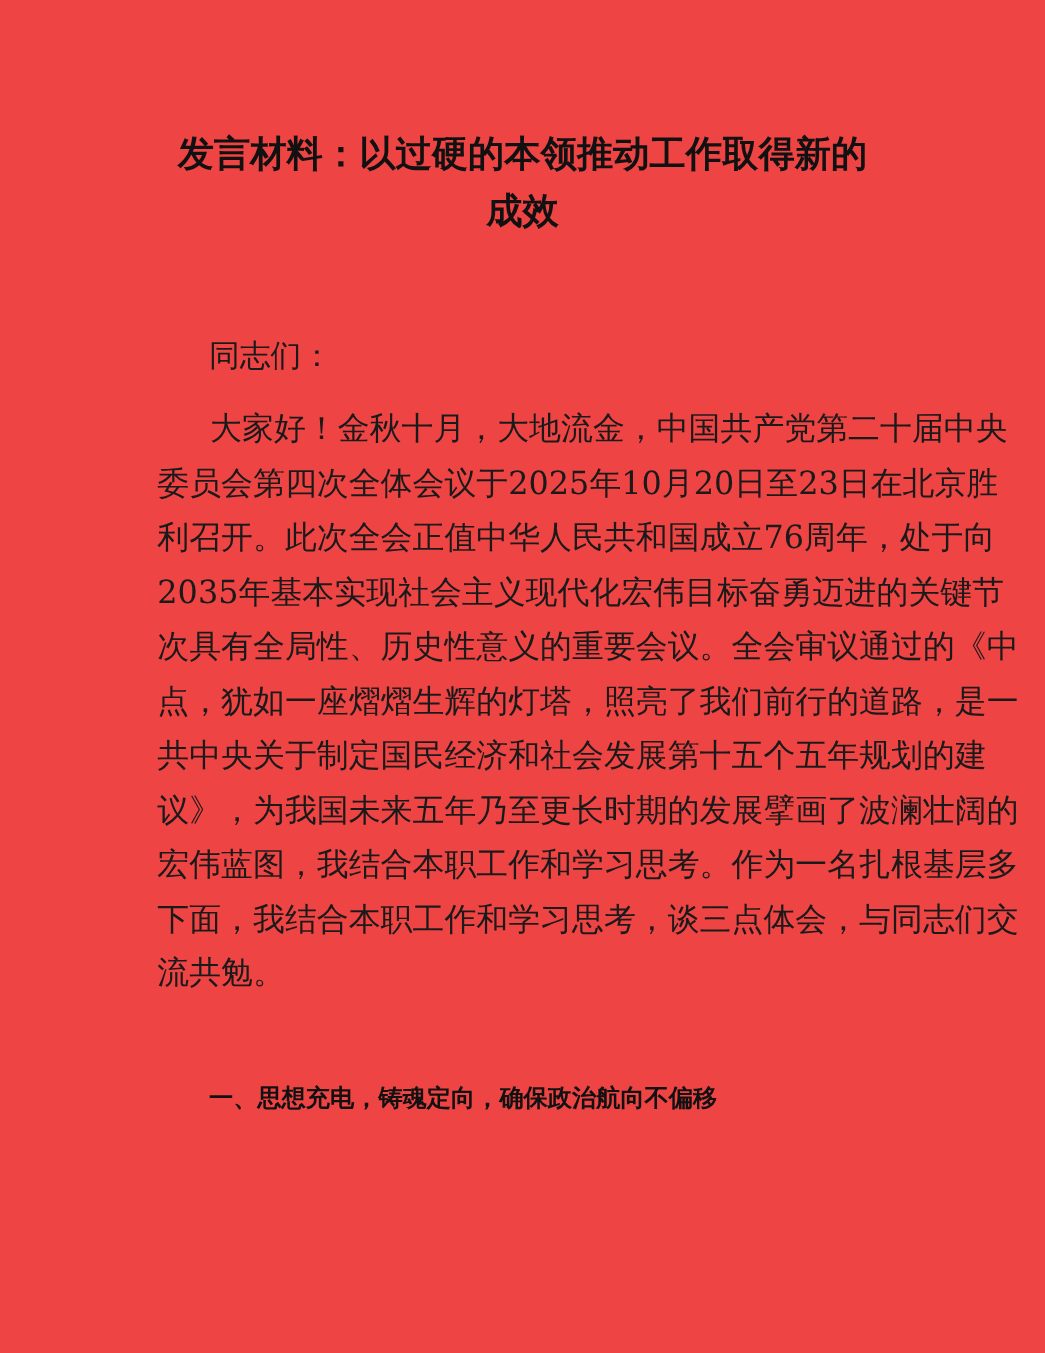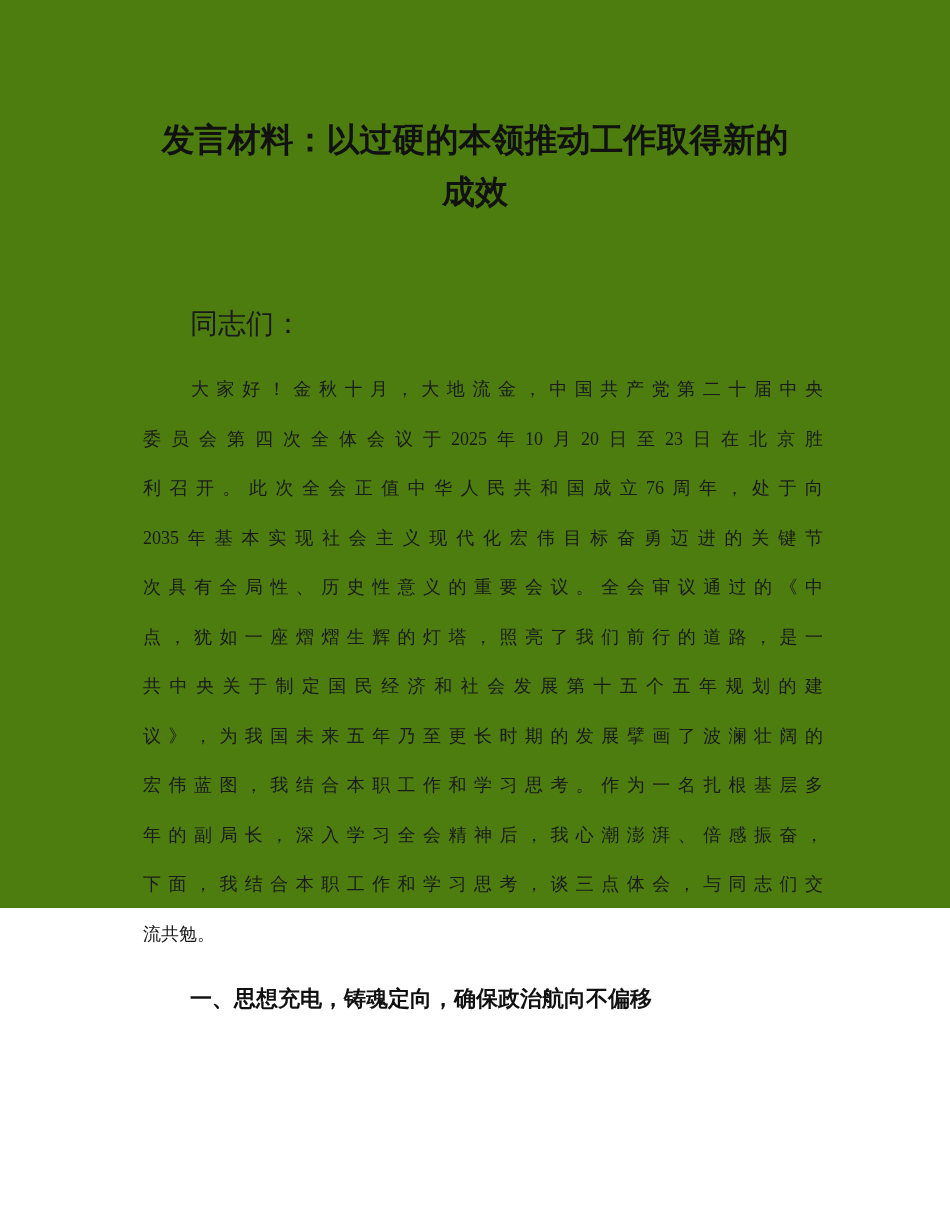--- a/index.html
+++ b/index.html
@@ -13,22 +13,22 @@
       position: relative;
       overflow: hidden;
       color: #1a1a1a;
       font-family: "DejaVu Serif", "Liberation Serif", serif;
     }
     .page {
       position: absolute;
       left: 0;
       top: 0;
       width: 950px;
-      height: 908px;
-      background: #4d7c0f;
+      height: 1230px;
+      background: #ef4444;
     }
     .title {
       position: absolute;
       left: 120px;
       width: 710px;
       top: 114px;
       text-align: center;
       font-family: "DejaVu Sans", "Liberation Sans", sans-serif;
       font-weight: bold;
       font-size: 33px;
@@ -46,22 +46,21 @@
       top: 308px;
       font-size: 28px;
       line-height: 32px;
       white-space: nowrap;
     }
     .para {
       position: absolute;
       left: 143px;
       top: 370px;
       width: 680px;
-      font-size: 18px;
-      font-family: Liberation Serif, serif;
+      font-size: 29px;
     }
     .para .line {
       display: block;
       height: 49.5px;
       line-height: 38px;
       white-space: nowrap;
       text-align: justify;
       text-align-last: justify;
       letter-spacing: 0;
     }
@@ -98,20 +97,19 @@
   <div class="para">
     <span class="line first">大家好！金秋十月，大地流金，中国共产党第二十届中央</span>
     <span class="line">委员会第四次全体会议于2025年10月20日至23日在北京胜</span>
     <span class="line">利召开。此次全会正值中华人民共和国成立76周年，处于向</span>
     <span class="line">2035年基本实现社会主义现代化宏伟目标奋勇迈进的关键节</span>
     <span class="line">次具有全局性、历史性意义的重要会议。全会审议通过的《中</span>
     <span class="line">点，犹如一座熠熠生辉的灯塔，照亮了我们前行的道路，是一</span>
     <span class="line">共中央关于制定国民经济和社会发展第十五个五年规划的建</span>
     <span class="line">议》，为我国未来五年乃至更长时期的发展擘画了波澜壮阔的</span>
     <span class="line">宏伟蓝图，我结合本职工作和学习思考。作为一名扎根基层多</span>
-    <span class="line">年的副局长，深入学习全会精神后，我心潮澎湃、倍感振奋，</span>
     <span class="line">下面，我结合本职工作和学习思考，谈三点体会，与同志们交</span>
     <span class="line last">流共勉。</span>
   </div>
 
   <h2 class="heading" style="margin:0;">一、思想充电，铸魂定向，确保政治航向不偏移</h2>
 
 </div>
 
 </body></html>

